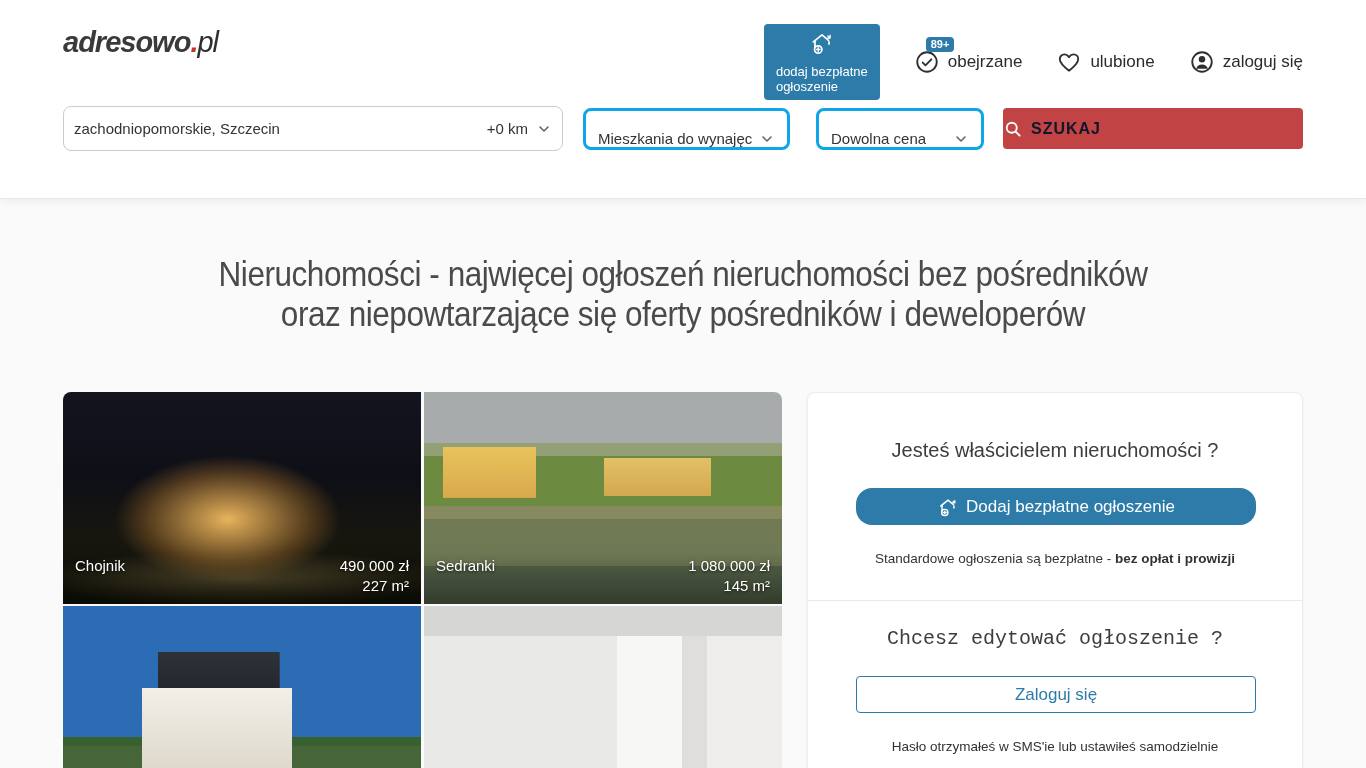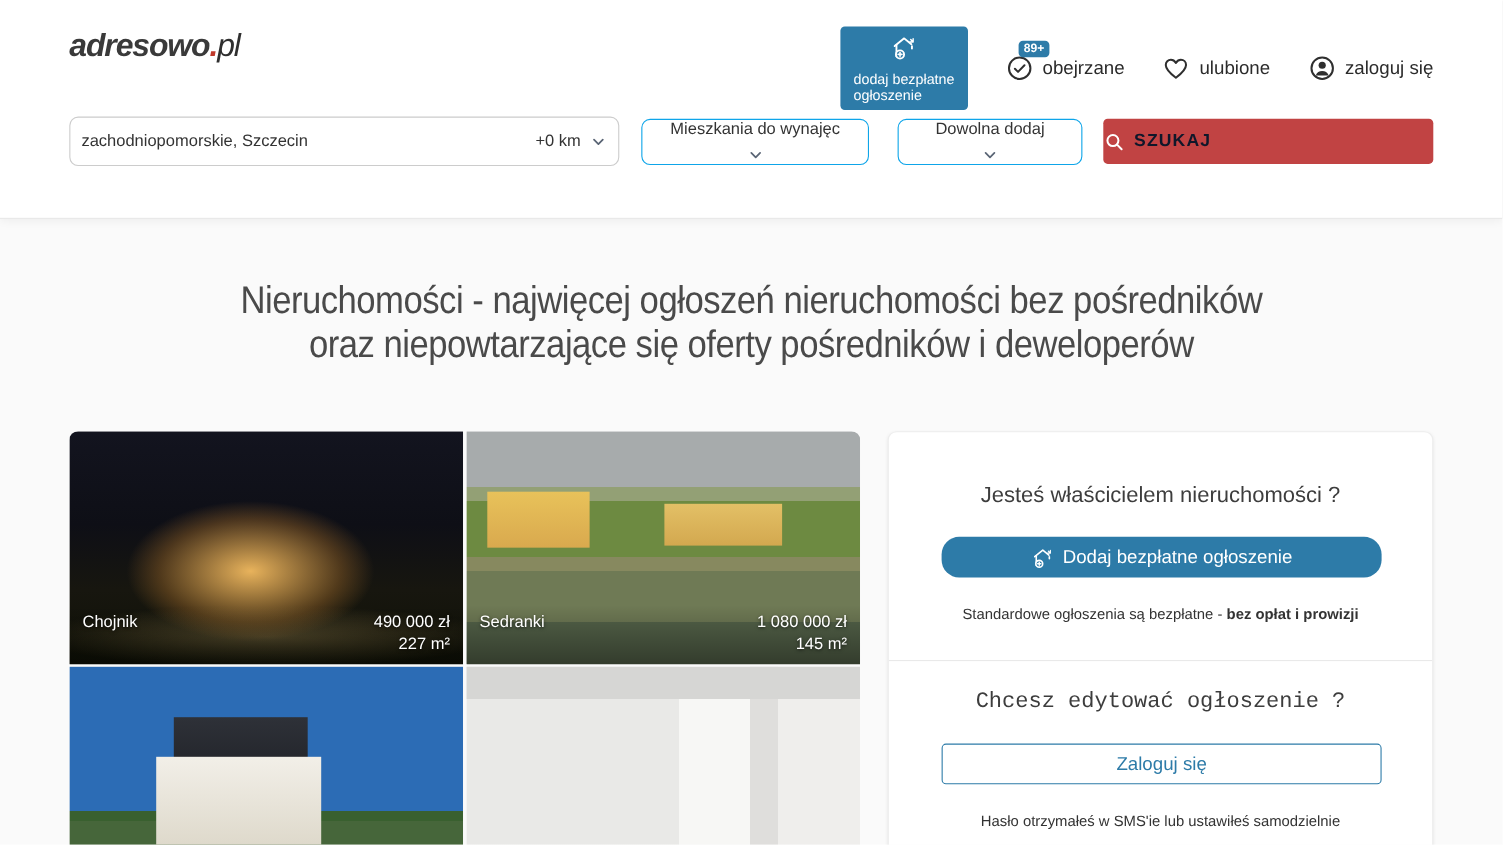--- a/index.html
+++ b/index.html
@@ -23,22 +23,22 @@
   .hdr-item { display:flex; align-items:center; gap:8px; font-size:17px; color:#2b2b2b; cursor:pointer; position:relative; }
   .badge { position:absolute; top:-12px; left:12px; background:#2d7ba8; color:#fff; font-size:11px; font-weight:bold;
            border-radius:4px; padding:2px 5px; line-height:11px; }
 
   
   .search-row { position:absolute; left:0; right:0; top:106px; display:flex; align-items:center; }
   .loc-box { width:500px; height:45px; border:1px solid #ccc; border-radius:8px; background:#fff;
              display:flex; align-items:center; padding:0 10px; font-size:15px; color:#333; cursor:text; }
   .loc-text { flex:1; white-space:nowrap; overflow:hidden; }
   .loc-radius { display:flex; align-items:center; gap:8px; color:#333; cursor:pointer; }
-  .select-box { height:42px; border:1px solid #0ea5e9; border-radius:8px; background:#fff; display:flex; align-items:center;
-                justify-content:space-between; padding:0 12px; font-size:15px; color:#333; cursor:pointer;flex-direction:column; }
+  .select-box { height:42px; border:3px solid #0ea5e9; border-radius:8px; background:#fff; display:flex; align-items:flex-end;
+                justify-content:space-between; padding:0 12px; font-size:15px; color:#333; cursor:pointer; }
   .sel-cat { width:207px; margin-left:20px; }
   .sel-price { width:168px; margin-left:26px; }
   .sel-label { white-space:nowrap; overflow:hidden; }
   .btn-search { margin-left:auto; width:300px; height:41px; background:#c14343; border:none; border-radius:4px;
                 color:#0f172a; font-size:16px; font-weight:bold; letter-spacing:1px; display:flex; align-items:center;
                 justify-content:flex-start; gap:8px; cursor:pointer; font-family:"Liberation Sans", sans-serif; }
 
   
   .hero-title { margin:56px auto 0; text-align:center; font-size:35px; font-weight:400; color:#4a4a4a;
                 line-height:40px; transform:scaleX(.9); transform-origin:center; letter-spacing:-.5px; }
@@ -169,21 +169,21 @@
         <div class="select-box sel-cat">
           <span class="sel-label">Mieszkania do wynajęc</span>
           <span class="icon">
             <svg width="16" height="16" viewBox="0 0 24 24" fill="none" stroke="#5a6575" stroke-width="2.4" stroke-linecap="round" stroke-linejoin="round">
                 <path d="M6 9 L12 15 L18 9"></path>
               </svg>
           </span>
         </div>
 
         <div class="select-box sel-price">
-          <span class="sel-label">Dowolna dodaj</span>
+          <span class="sel-label">Dowolna cena</span>
           <span class="icon">
             <svg width="16" height="16" viewBox="0 0 24 24" fill="none" stroke="#5a6575" stroke-width="2.4" stroke-linecap="round" stroke-linejoin="round">
                 <path d="M6 9 L12 15 L18 9"></path>
               </svg>
           </span>
         </div>
 
         <button class="btn-search">
           <span class="icon">
             <svg width="20" height="20" viewBox="0 0 24 24" fill="none" stroke="#fff" stroke-width="2.2" stroke-linecap="round">

